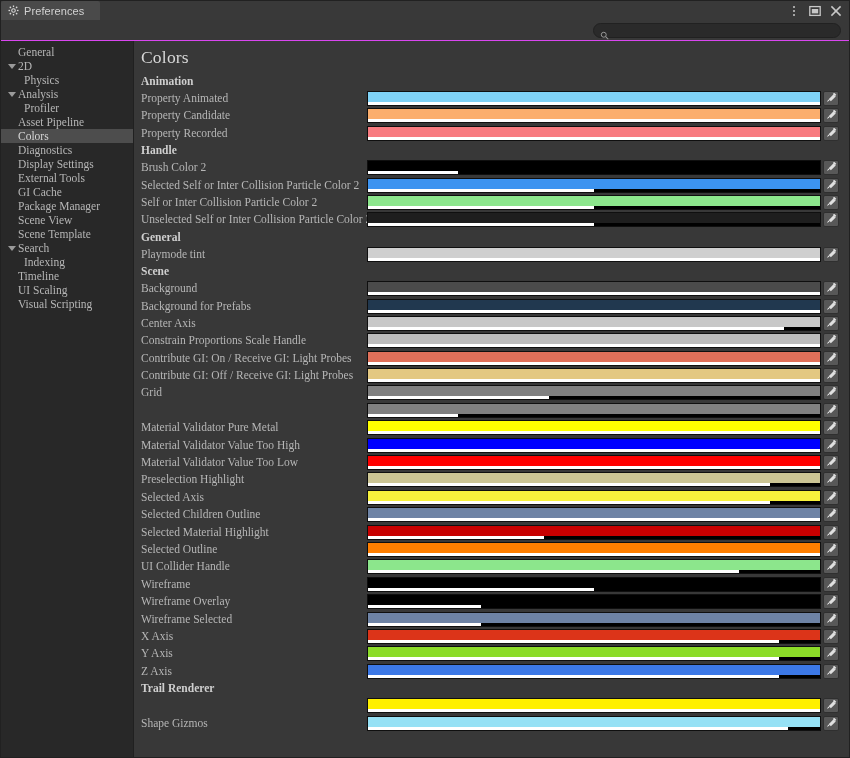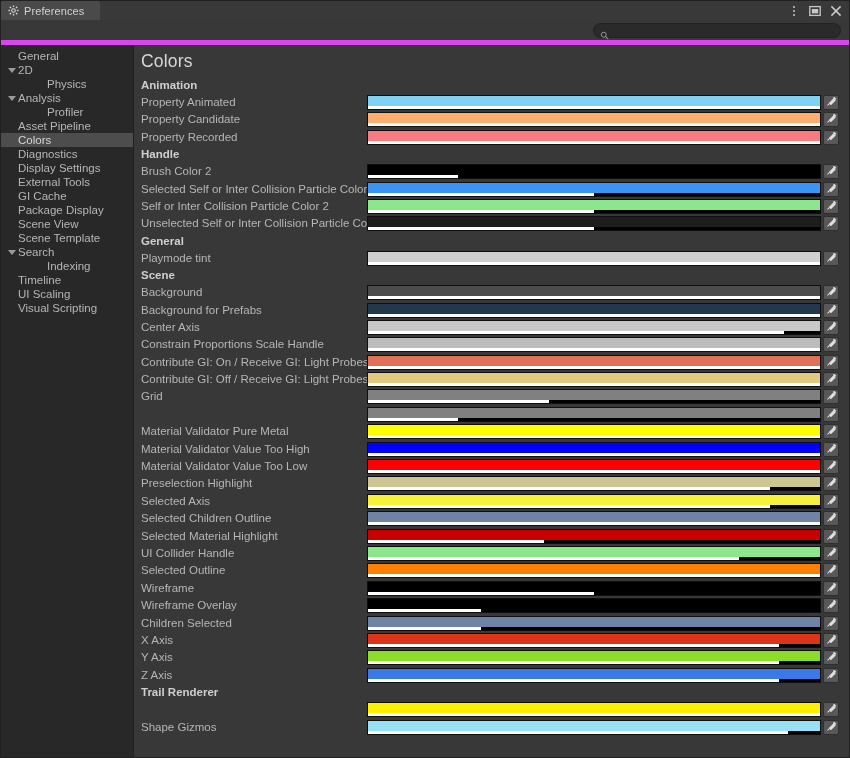--- a/index.html
+++ b/index.html
@@ -65,21 +65,22 @@
   .search-icon { width: 9px; height: 9px; flex: none; }
   .searchbox input {
     flex: 1; background: transparent; border: 0; outline: none;
     color: #b4b4b4; font-size: 10px;
     font-family: "Liberation Sans", sans-serif;
   }
 
   
   .body {
     flex: 1; display: flex; min-height: 0;
-    border-top: 5px solid #d946ef;
+    border-top: 1px solid #d946ef;
+    font-family: Liberation Serif, serif;
   }
 
   
   .sidebar {
     width: 133px; min-width: 133px;
     background: #282828;
     border-right: 1px solid #202020;
     padding-top: 4px;
     overflow: hidden;
   }
@@ -92,21 +93,21 @@
   }
   .tree-item.selected { background: #4d4d4d; color: #d6d6d6; }
   .tw { width: 13px; min-width: 13px; display: flex; align-items: center; justify-content: center; }
   .tri {
     width: 0; height: 0;
     border-left: 4.5px solid transparent;
     border-right: 4.5px solid transparent;
     border-top: 5px solid #9a9a9a;
   }
   .tree-label.ind0 { margin-left: 0px; }
-  .tree-label.ind1 { margin-left: 29px; }
+  .tree-label.ind1 { margin-left: 6px; }
 
   
   .main {
     flex: 1; background: #383838;
     position: relative;
     padding: 0 10px 0 7px;
     overflow: hidden;
   }
   .page-title {
     color: #d8d8d8; font-size: 17.5px;
@@ -270,21 +271,21 @@
         <div class="tree-item">
           <span class="tw"></span>
           <span class="tree-label ind0">External Tools</span>
         </div>
         <div class="tree-item">
           <span class="tw"></span>
           <span class="tree-label ind0">GI Cache</span>
         </div>
         <div class="tree-item">
           <span class="tw"></span>
-          <span class="tree-label ind0">Package Display</span>
+          <span class="tree-label ind0">Package Manager</span>
         </div>
         <div class="tree-item">
           <span class="tw"></span>
           <span class="tree-label ind0">Scene View</span>
         </div>
         <div class="tree-item">
           <span class="tw"></span>
           <span class="tree-label ind0">Scene Template</span>
         </div>
         <div class="tree-item">
@@ -725,56 +726,56 @@
               <span class="picker">
                 <svg viewBox="0 0 14 14" width="11" height="11">
                   <path d="M9.6 1.6 L12.4 4.4 L6.2 10.6 L3.4 7.8 Z" fill="#e0e0e0"></path>
                   <path d="M2.9 8.3 L1.3 11.3 L4.3 9.7 Z" fill="#e8e8e8"></path>
                   <rect x="9.0" y="0.6" width="3.9" height="2.2" fill="#e0e0e0" transform="rotate(45 10.9 1.7)"></rect>
                 </svg>
               </span>
             </div>
           </div>
           <div class="row">
+            <span class="row-label">Selected Outline</span>
+            <div class="swatch-wrap">
+              <div class="swatch">
+                <div class="swatch-color" style="background: rgb(255, 127, 0);"></div>
+                <div class="swatch-alpha">
+                  <i style="width: 100%;"></i>
+                </div>
+              </div>
+              <span class="picker">
+                <svg viewBox="0 0 14 14" width="11" height="11">
+                  <path d="M9.6 1.6 L12.4 4.4 L6.2 10.6 L3.4 7.8 Z" fill="#e0e0e0"></path>
+                  <path d="M2.9 8.3 L1.3 11.3 L4.3 9.7 Z" fill="#e8e8e8"></path>
+                  <rect x="9.0" y="0.6" width="3.9" height="2.2" fill="#e0e0e0" transform="rotate(45 10.9 1.7)"></rect>
+                </svg>
+              </span>
+            </div>
+          </div>
+          <div class="row">
             <span class="row-label">UI Collider Handle</span>
             <div class="swatch-wrap">
               <div class="swatch">
                 <div class="swatch-color" style="background: rgb(140, 230, 140);"></div>
                 <div class="swatch-alpha">
                   <i style="width: 82%;"></i>
                 </div>
               </div>
               <span class="picker">
                 <svg viewBox="0 0 14 14" width="11" height="11">
                   <path d="M9.6 1.6 L12.4 4.4 L6.2 10.6 L3.4 7.8 Z" fill="#e0e0e0"></path>
                   <path d="M2.9 8.3 L1.3 11.3 L4.3 9.7 Z" fill="#e8e8e8"></path>
                   <rect x="9.0" y="0.6" width="3.9" height="2.2" fill="#e0e0e0" transform="rotate(45 10.9 1.7)"></rect>
                 </svg>
               </span>
             </div>
           </div>
           <div class="row">
-            <span class="row-label">Selected Outline</span>
-            <div class="swatch-wrap">
-              <div class="swatch">
-                <div class="swatch-color" style="background: rgb(255, 127, 0);"></div>
-                <div class="swatch-alpha">
-                  <i style="width: 100%;"></i>
-                </div>
-              </div>
-              <span class="picker">
-                <svg viewBox="0 0 14 14" width="11" height="11">
-                  <path d="M9.6 1.6 L12.4 4.4 L6.2 10.6 L3.4 7.8 Z" fill="#e0e0e0"></path>
-                  <path d="M2.9 8.3 L1.3 11.3 L4.3 9.7 Z" fill="#e8e8e8"></path>
-                  <rect x="9.0" y="0.6" width="3.9" height="2.2" fill="#e0e0e0" transform="rotate(45 10.9 1.7)"></rect>
-                </svg>
-              </span>
-            </div>
-          </div>
-          <div class="row">
             <span class="row-label">Wireframe</span>
             <div class="swatch-wrap">
               <div class="swatch">
                 <div class="swatch-color" style="background: rgb(0, 0, 0);"></div>
                 <div class="swatch-alpha">
                   <i style="width: 50%;"></i>
                 </div>
               </div>
               <span class="picker">
                 <svg viewBox="0 0 14 14" width="11" height="11">
@@ -797,21 +798,21 @@
               <span class="picker">
                 <svg viewBox="0 0 14 14" width="11" height="11">
                   <path d="M9.6 1.6 L12.4 4.4 L6.2 10.6 L3.4 7.8 Z" fill="#e0e0e0"></path>
                   <path d="M2.9 8.3 L1.3 11.3 L4.3 9.7 Z" fill="#e8e8e8"></path>
                   <rect x="9.0" y="0.6" width="3.9" height="2.2" fill="#e0e0e0" transform="rotate(45 10.9 1.7)"></rect>
                 </svg>
               </span>
             </div>
           </div>
           <div class="row">
-            <span class="row-label">Children Selected</span>
+            <span class="row-label">Wireframe Selected</span>
             <div class="swatch-wrap">
               <div class="swatch">
                 <div class="swatch-color" style="background: rgb(110, 131, 165);"></div>
                 <div class="swatch-alpha">
                   <i style="width: 25%;"></i>
                 </div>
               </div>
               <span class="picker">
                 <svg viewBox="0 0 14 14" width="11" height="11">
                   <path d="M9.6 1.6 L12.4 4.4 L6.2 10.6 L3.4 7.8 Z" fill="#e0e0e0"></path>

